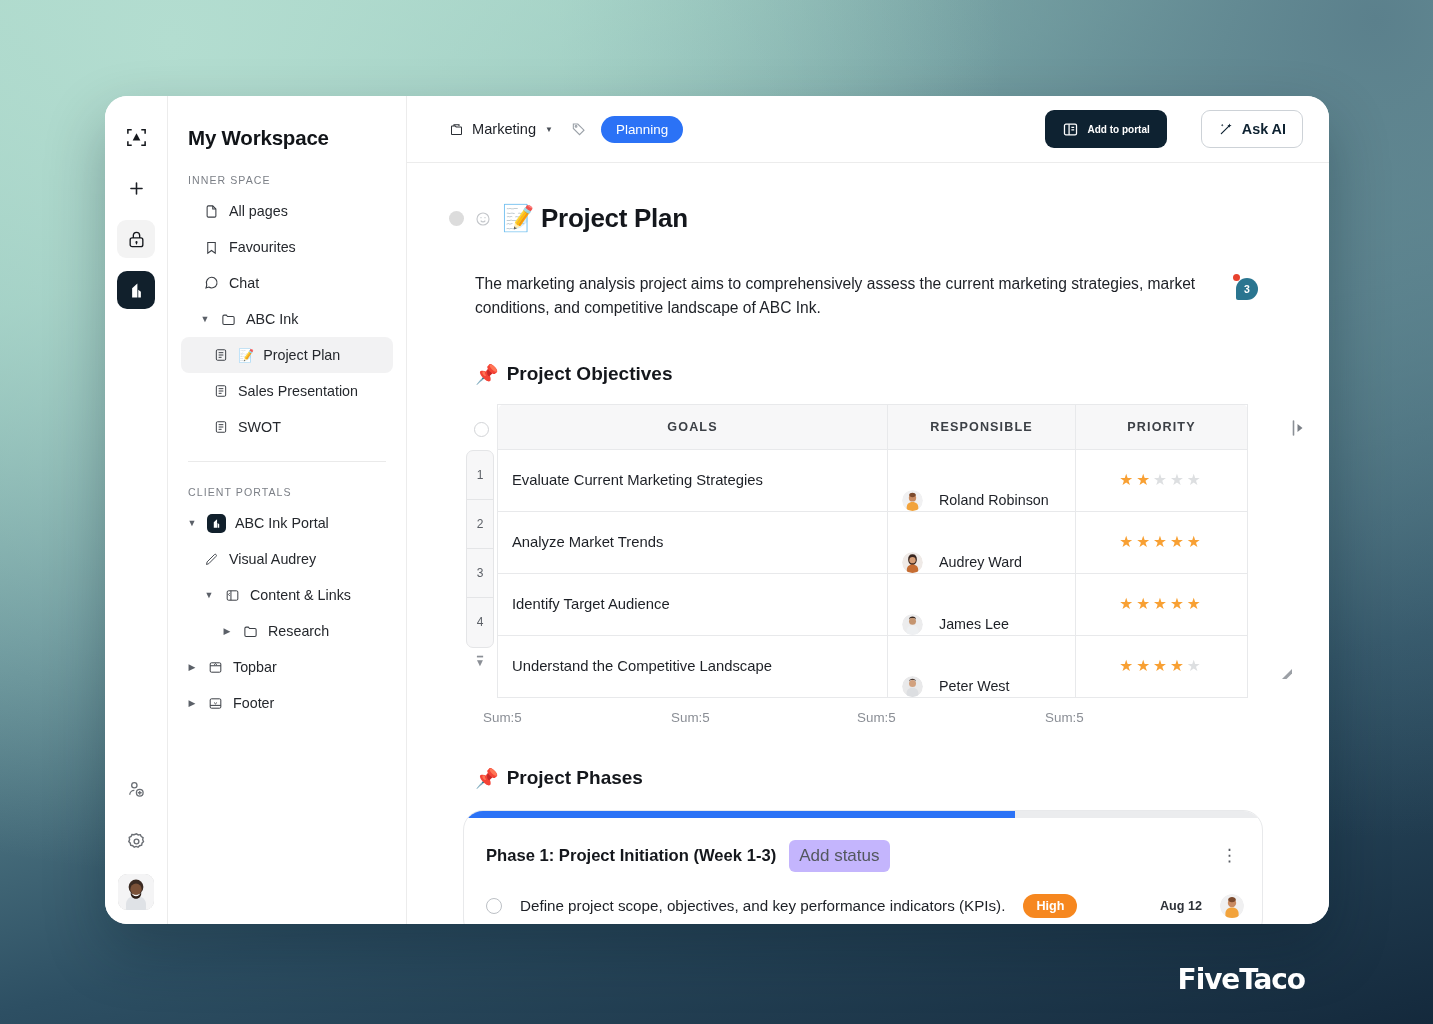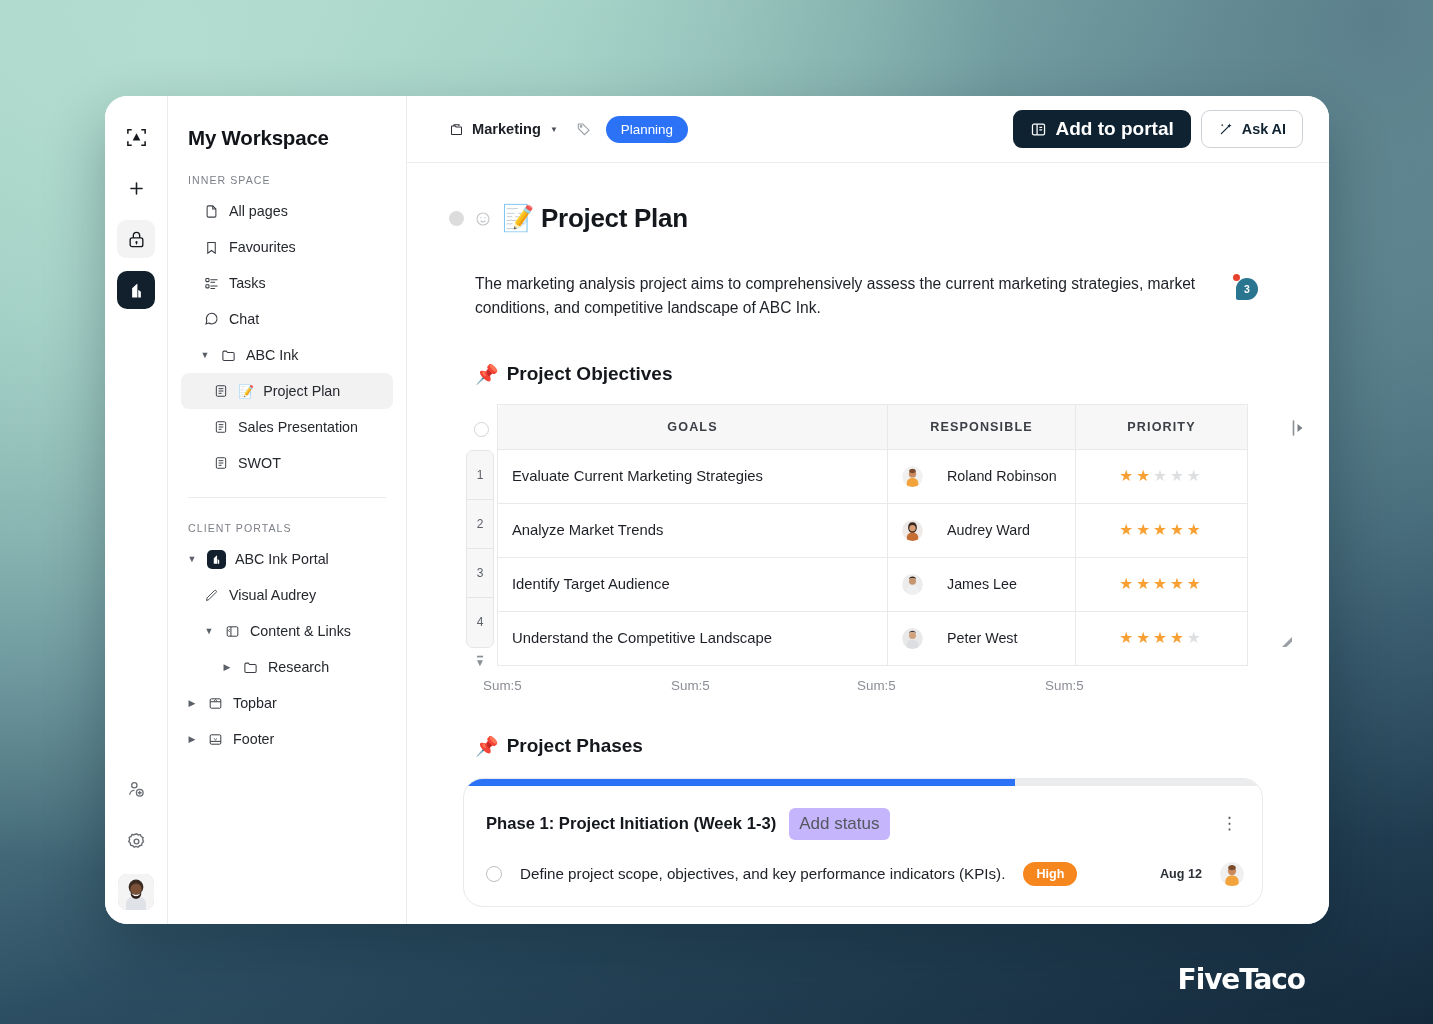--- a/index.html
+++ b/index.html
@@ -88,39 +88,39 @@
     display: flex; align-items: center; justify-content: center; flex: none;
   }
 
   
   .main { flex: 1; display: flex; flex-direction: column; min-width: 0; background: #fff; }
   .topbar {
     height: 67px; border-bottom: 1px solid #ececec;
     display: flex; align-items: center; padding: 0 26px 0 42px; gap: 10px;
     flex: none;
   }
-  .crumb { display: flex; align-items: center; gap: 8px; font-size: 14.6px; color: #1d2026; font-weight: bold; }
+  .crumb { display: flex; align-items: center; gap: 8px; font-size: 14.6px; color: #1d2026; }
   .crumb-caret { font-size: 8px; color: #4a4f57; margin-left: 1px; }
   .tag-ico { color: #8e949c; display: flex; align-items: center; margin-left: 8px; }
   .tag {
     background: #2b72f6; color: #fff; font-size: 13.4px;
     padding: 6px 15px; border-radius: 999px; font-weight: 500; margin-left: 4px;
   }
   .top-spacer { flex: 1; }
   .btn-dark {
-    background: #0e2231; color: #fff; font-size: 19px; font-weight: 600;
+    background: #0e2231; color: #fff; font-size: 10px; font-weight: 600;
     border-radius: 9px; height: 38px; padding: 0 17px;
     display: flex; align-items: center; gap: 9px; border: none;
     font-family: inherit;
   }
   .btn-light {
     background: #fff; color: #0e2231; font-size: 14.4px; font-weight: 600;
     border-radius: 9px; height: 38px; padding: 2px 16px;
     display: flex; align-items: center; gap: 8px;
-    border: 1px solid #cdd2d7; margin-left: 0;
+    border: 1px solid #cdd2d7; margin-left: 24px;
     font-family: inherit;
   }
 
   .content { flex: 1; overflow: hidden; padding: 40px 42px 0 42px; position: relative; }
 
   .doc-title-row { display: flex; align-items: center; gap: 11px; margin-bottom: 38px; }
   .dot-h { width: 15px; height: 15px; border-radius: 50%; background: #dcdcdc; flex: none; }
   .smiley { color: #c4c7cb; display: flex; align-items: center; }
   .doc-title { font-size: 26px; font-weight: 700; color: #14171c; letter-spacing: -.3px; display: flex; align-items: center; gap: 7px; }
 
@@ -158,21 +158,21 @@
   table.objectives { border-collapse: collapse; width: 750px; table-layout: fixed; }
   table.objectives th {
     background: #f7f7f8; font-size: 12.6px; letter-spacing: 1.1px; color: #3c4046;
     font-weight: 600; height: 45px; border: 1px solid #e8e9eb; text-transform: uppercase;
   }
   table.objectives th:first-child { border-top-left-radius: 7px; }
   table.objectives th:last-child { border-top-right-radius: 7px; }
   table.objectives td { height: 49px; border: 1px solid #e8e9eb; font-size: 14.8px; color: #1d2026; padding: 0 14px; }
   td.goal { padding-left: 15px; }
   td.resp { padding-left: 16px; }
-  .resp-cell { display: flex; align-items: center; gap: 24px; font-size: 14.3px; }
+  .resp-cell { display: flex; align-items: center; gap: 16px; font-size: 14.3px; margin-top: 40px; }
   .av { width: 21px; height: 21px; border-radius: 50%; flex: none; overflow: hidden; display:block; }
   td.prio { text-align: center; }
   .stars { letter-spacing: 3px; font-size: 15.5px; }
   .stars .on { color: #f8a033; }
   .stars .off { color: #dddfe1; }
   .sums { display: flex; width: 750px; margin-left: 34px; margin-top: 12px; }
   .sums span { font-size: 13.4px; color: #8b8f96; }
   .col-expand { position: absolute; right: -18px; top: 16px; color: #7a7f86; display: flex; align-items: center; }
   .resize-corner { position: absolute; right: -6px; bottom: 18px; color: #9ca0a6; font-size: 11px; }
 
@@ -279,30 +279,20 @@
 
     <div class="nav-item ind1">
       <span class="nav-ico">
         <svg width="15" height="15" viewBox="0 0 24 24" fill="none" stroke="#3a3e44" stroke-width="1.7">
             <path d="M6 4h12v17l-6-4.2L6 21z"></path>
           </svg>
       </span>
       <span>Favourites</span>
     </div>
 
-    <div class="nav-item ind1">
-      <span class="nav-ico">
-        <svg width="15" height="15" viewBox="0 0 24 24" fill="none" stroke="#3a3e44" stroke-width="1.7" stroke-linecap="round">
-            <rect x="3" y="4" width="5" height="5" rx="1"></rect>
-            <rect x="3" y="14" width="5" height="5" rx="1"></rect>
-            <path d="M11 6h10M11 10h6M11 16h10M11 20h6"></path>
-          </svg>
-      </span>
-      <span>Tasks</span>
-    </div>
 
     <div class="nav-item ind1">
       <span class="nav-ico">
         <svg width="16" height="16" viewBox="0 0 24 24" fill="none" stroke="#3a3e44" stroke-width="1.7">
             <path d="M4 14a8 8 0 1 1 3.2 4.1L3 19.5l1-3.6A7.9 7.9 0 0 1 4 14z"></path>
           </svg>
       </span>
       <span>Chat</span>
     </div>
 

